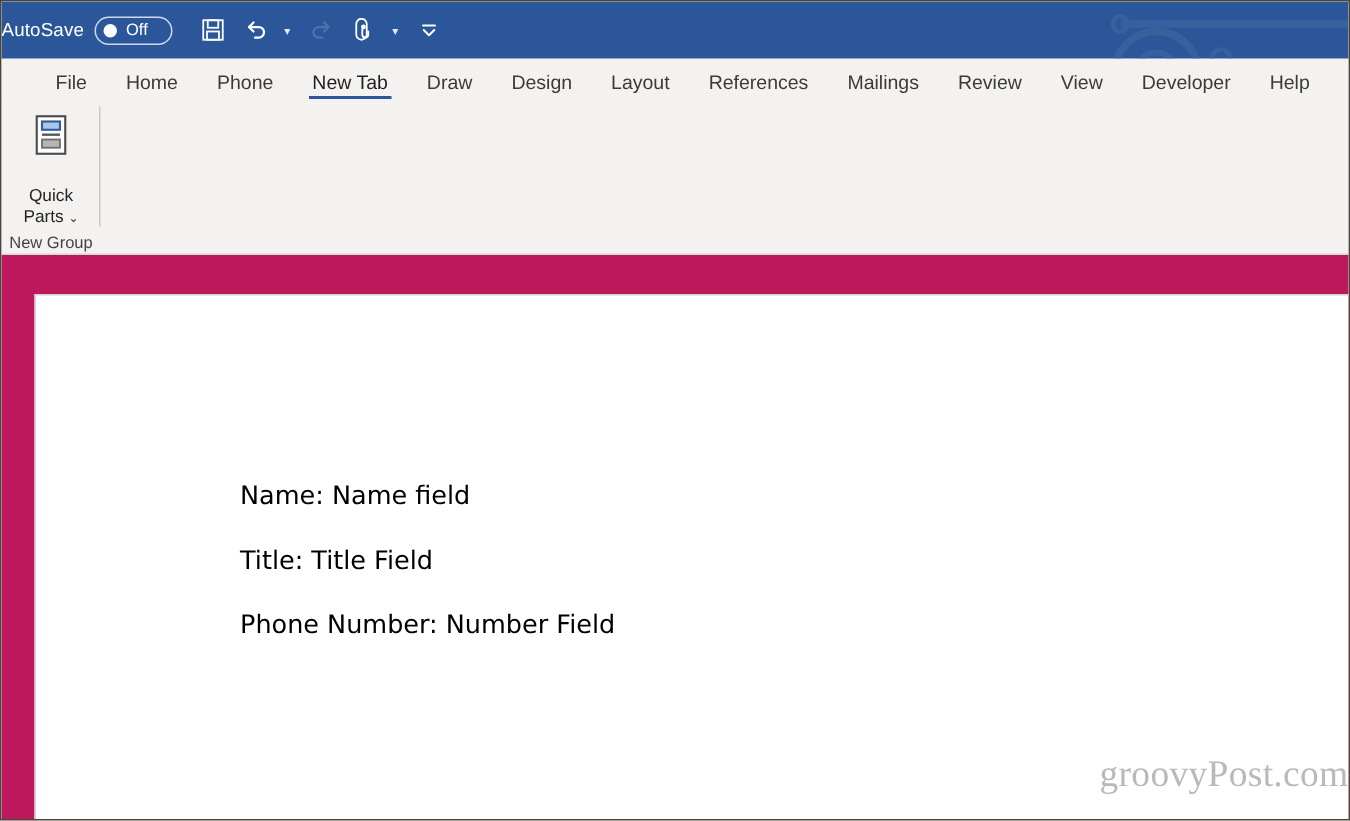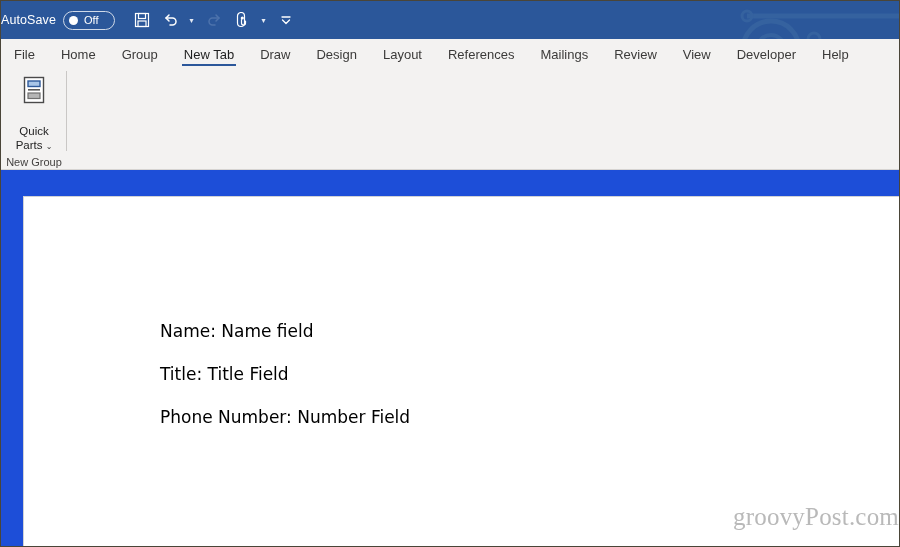--- a/index.html
+++ b/index.html
@@ -115,21 +115,21 @@
     z-index: 2;
     pointer-events: none;
   }
 
   
   .tabstrip {
     height: 30px;
     background: #f3f2f1;
     display: flex;
     align-items: stretch;
-    padding-left: 0;
+    padding-left: 23px;
     box-sizing: border-box;
   }
   .tab {
     position: relative;
     display: flex;
     align-items: center;
     padding: 0 13px;
     font-size: 13px;
     color: #3b3a39;
     white-space: nowrap;
@@ -203,21 +203,21 @@
     left: 0;
     width: 66px;
     text-align: center;
     font-size: 11px;
     color: #444241;
   }
 
   
   .docarea {
     position: relative;
-    background: #1d4ed8;
+    background: #be185d;
     height: 378px;
   }
   .page {
     position: absolute;
     left: 22px;
     right: 0;
     top: 26px;
     bottom: 0;
     background: #ffffff;
     border: 1px solid #d0d2d6;
@@ -322,21 +322,21 @@
           <path d="M3.5 7 L7 10.5 L10.5 7" fill="none" stroke="#ffffff" stroke-width="1.3" stroke-linecap="round" stroke-linejoin="round"></path>
         </svg>
       </div>
     </div>
 
   </div>
 
   <div class="tabstrip">
     <div class="tab">File</div>
     <div class="tab">Home</div>
-    <div class="tab">Group</div>
+    <div class="tab">Phone</div>
     <div class="tab active">New Tab</div>
     <div class="tab">Draw</div>
     <div class="tab">Design</div>
     <div class="tab">Layout</div>
     <div class="tab">References</div>
     <div class="tab">Mailings</div>
     <div class="tab">Review</div>
     <div class="tab">View</div>
     <div class="tab">Developer</div>
     <div class="tab">Help</div>

